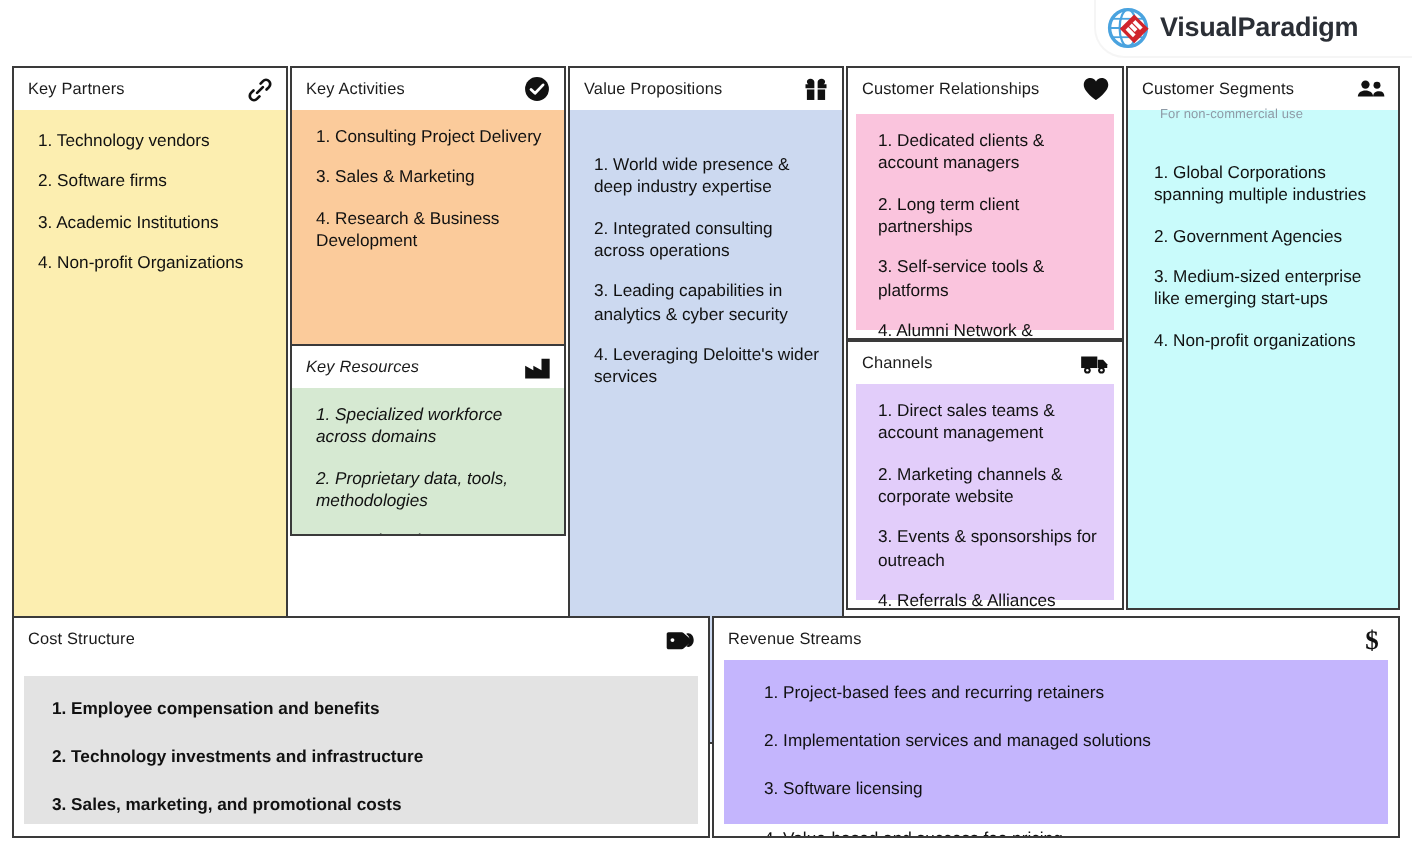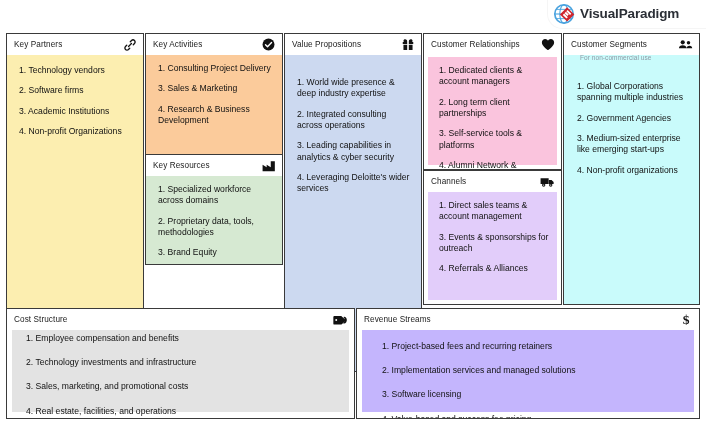--- a/index.html
+++ b/index.html
@@ -141,21 +141,21 @@
 
   
   .fill {
     position: absolute;
     left: 0; right: 0; top: 0; bottom: 0;
   }
 
   
   #key-partners    { left: 6px;   top: 33px;  width: 138px; height: 284px; }
   #key-activities  { left: 145px; top: 33px;  width: 138px; height: 140px; }
-  #key-resources   { left: 145px; top: 154px; width: 138px; height: 111px; }
+  #key-resources   { left: 145px; top: 172px; width: 138px; height: 96px; font-style: italic; }
   #value-props     { left: 284px; top: 33px;  width: 138px; height: 339px; }
   #cust-relations  { left: 423px; top: 33px;  width: 139px; height: 137px; }
   #channels        { left: 423px; top: 170px; width: 139px; height: 135px; }
   #cust-segments   { left: 563px; top: 33px;  width: 137px; height: 272px; }
   #cost-structure  { left: 6px;   top: 308px; width: 349px; height: 111px; }
   #revenue-streams { left: 356px; top: 308px; width: 344px; height: 111px; }
 </style>
 </head>
 <body>
 
@@ -289,20 +289,21 @@
           <circle cx="6.4" cy="15.4" r="2.9" fill="#111"></circle>
           <circle cx="18.6" cy="15.4" r="2.9" fill="#111"></circle>
           <circle cx="6.4" cy="15.4" r="1.1" fill="#fff"></circle>
           <circle cx="18.6" cy="15.4" r="1.1" fill="#fff"></circle>
         </svg>
       </span>
     </div>
     <div class="block-body" style="top:21px; padding:4px;">
       <div style="position:absolute; left:4px; right:4px; top:0px; bottom:4px; background:#e2cdfa; box-sizing:border-box; padding:8px 8px 6px 11px;">
         <div class="item">1. Direct sales teams &amp; account management</div>
+        <div class="item">2. Marketing channels &amp; corporate website</div>
         <div class="item">3. Events &amp; sponsorships for outreach</div>
         <div class="item">4. Referrals &amp; Alliances</div>
       </div>
     </div>
   </div>
 
   <div class="block" id="cust-segments">
     <div class="fill" style="background:#c9fbfb; top:21px;"></div>
     <div class="block-header">
       <span class="block-title">Customer Segments</span>
@@ -327,21 +328,21 @@
     <div class="block-header">
       <span class="block-title">Cost Structure</span>
       <span class="block-icon">
         <svg width="15" height="12" viewBox="0 0 26 20">
           <path d="M2.2 3.2 h11.4 c.6 0 1.2.3 1.6.8 l6.4 5.6 c.7.6.7 1.6 0 2.2 l-6.4 5.6 c-.4.4-1 .6-1.6.6 H2.2 c-.9 0-1.6-.7-1.6-1.6 V4.8 c0-.9.7-1.6 1.6-1.6 z" fill="#111"></path>
           <circle cx="5.6" cy="10.1" r="1.7" fill="#fff"></circle>
           <path d="M19.4 4.2 c2.6 0 4.6 2.6 4.6 5.9 c0 3.3-2.0 5.9-4.6 5.9 c-1.2 0-1.8-.5-1.8-.5 c1.7-1.1 2.9-3.1 2.9-5.4 c0-2.3-1.2-4.3-2.9-5.4 c0 0 .6-.5 1.8-.5 z" fill="#111"></path>
         </svg>
       </span>
     </div>
-    <div class="block-body" style="top:13px; padding:5px 5px 5px 5px;">
+    <div class="block-body" style="top:29px; padding:5px 5px 5px 5px;font-weight:bold;">
       <div style="position:absolute; left:5px; right:5px; top:0px; bottom:6px; background:#e3e3e3; box-sizing:border-box; padding:11px 10px 8px 14px;">
         <div class="item-wide">1. Employee compensation and benefits</div>
         <div class="item-wide">2. Technology investments and infrastructure</div>
         <div class="item-wide">3. Sales, marketing, and promotional costs</div>
         <div class="item-wide">4. Real estate, facilities, and operations</div>
       </div>
     </div>
   </div>
 
   <div class="block" id="revenue-streams">

